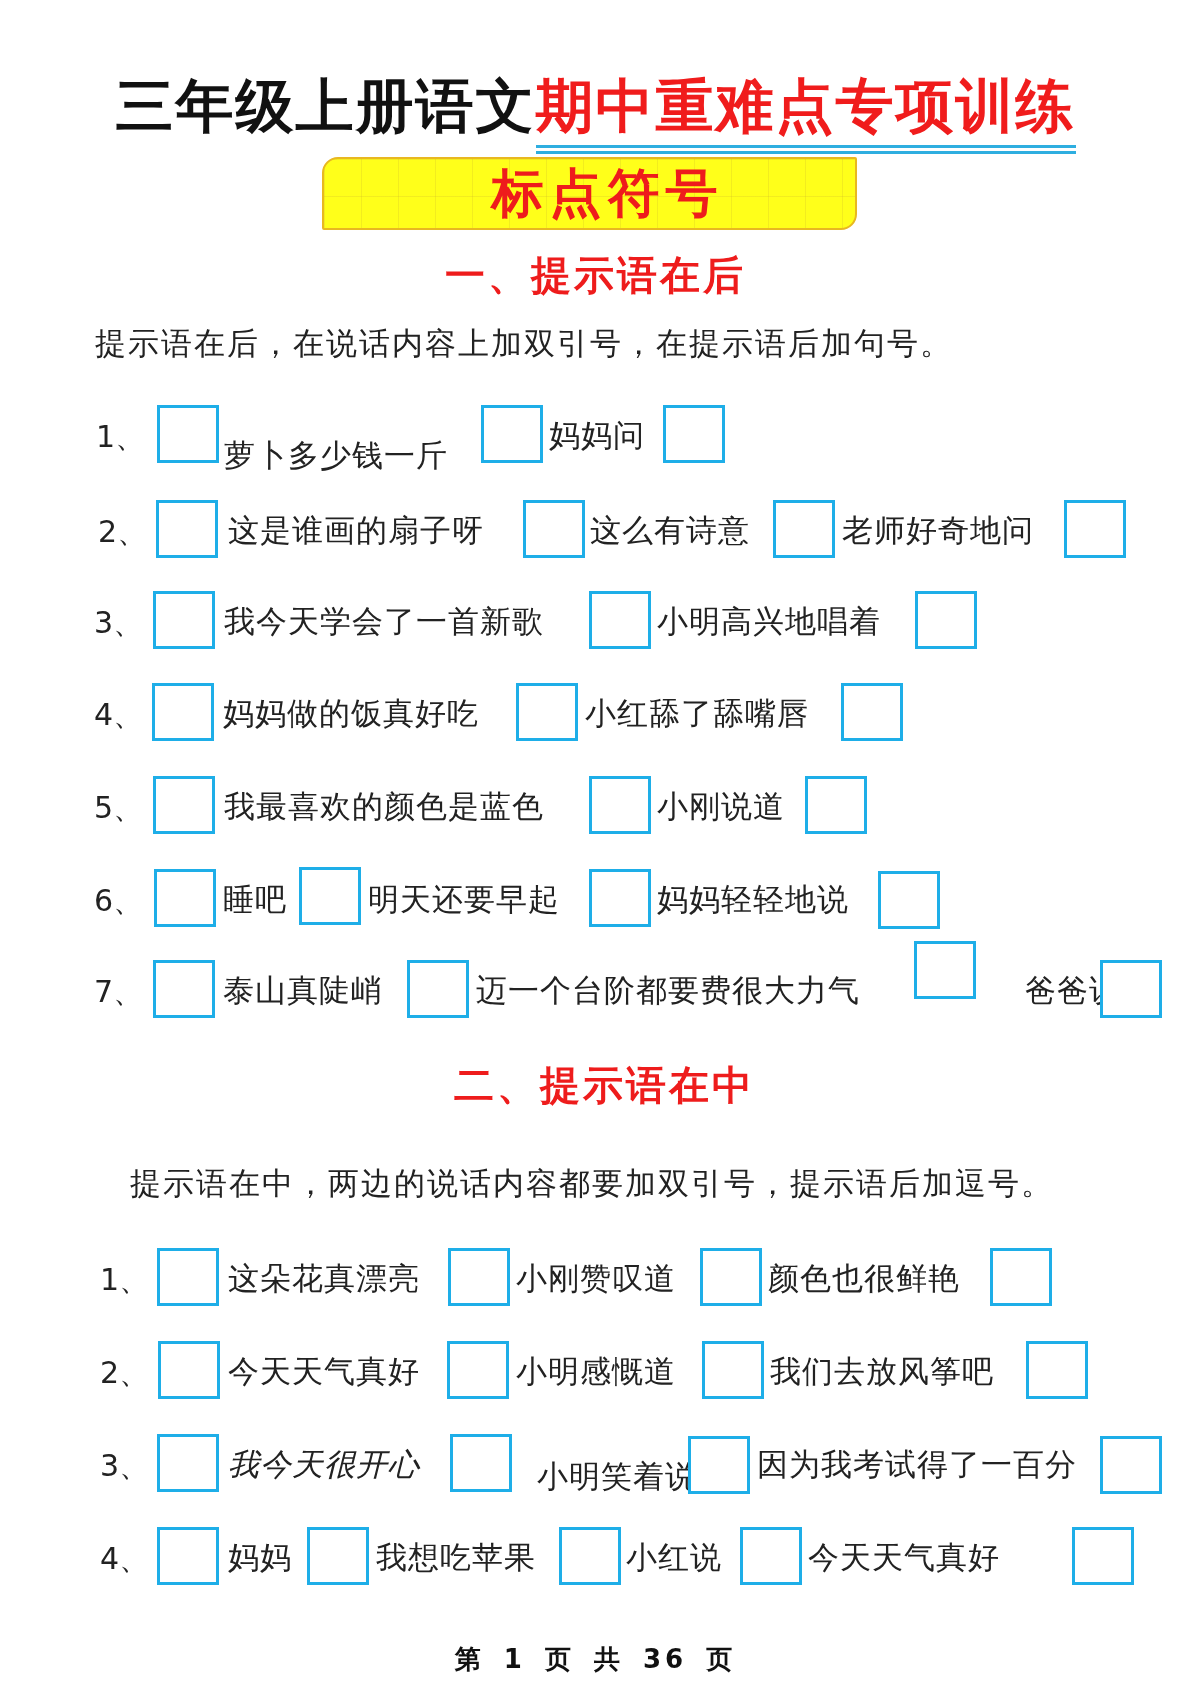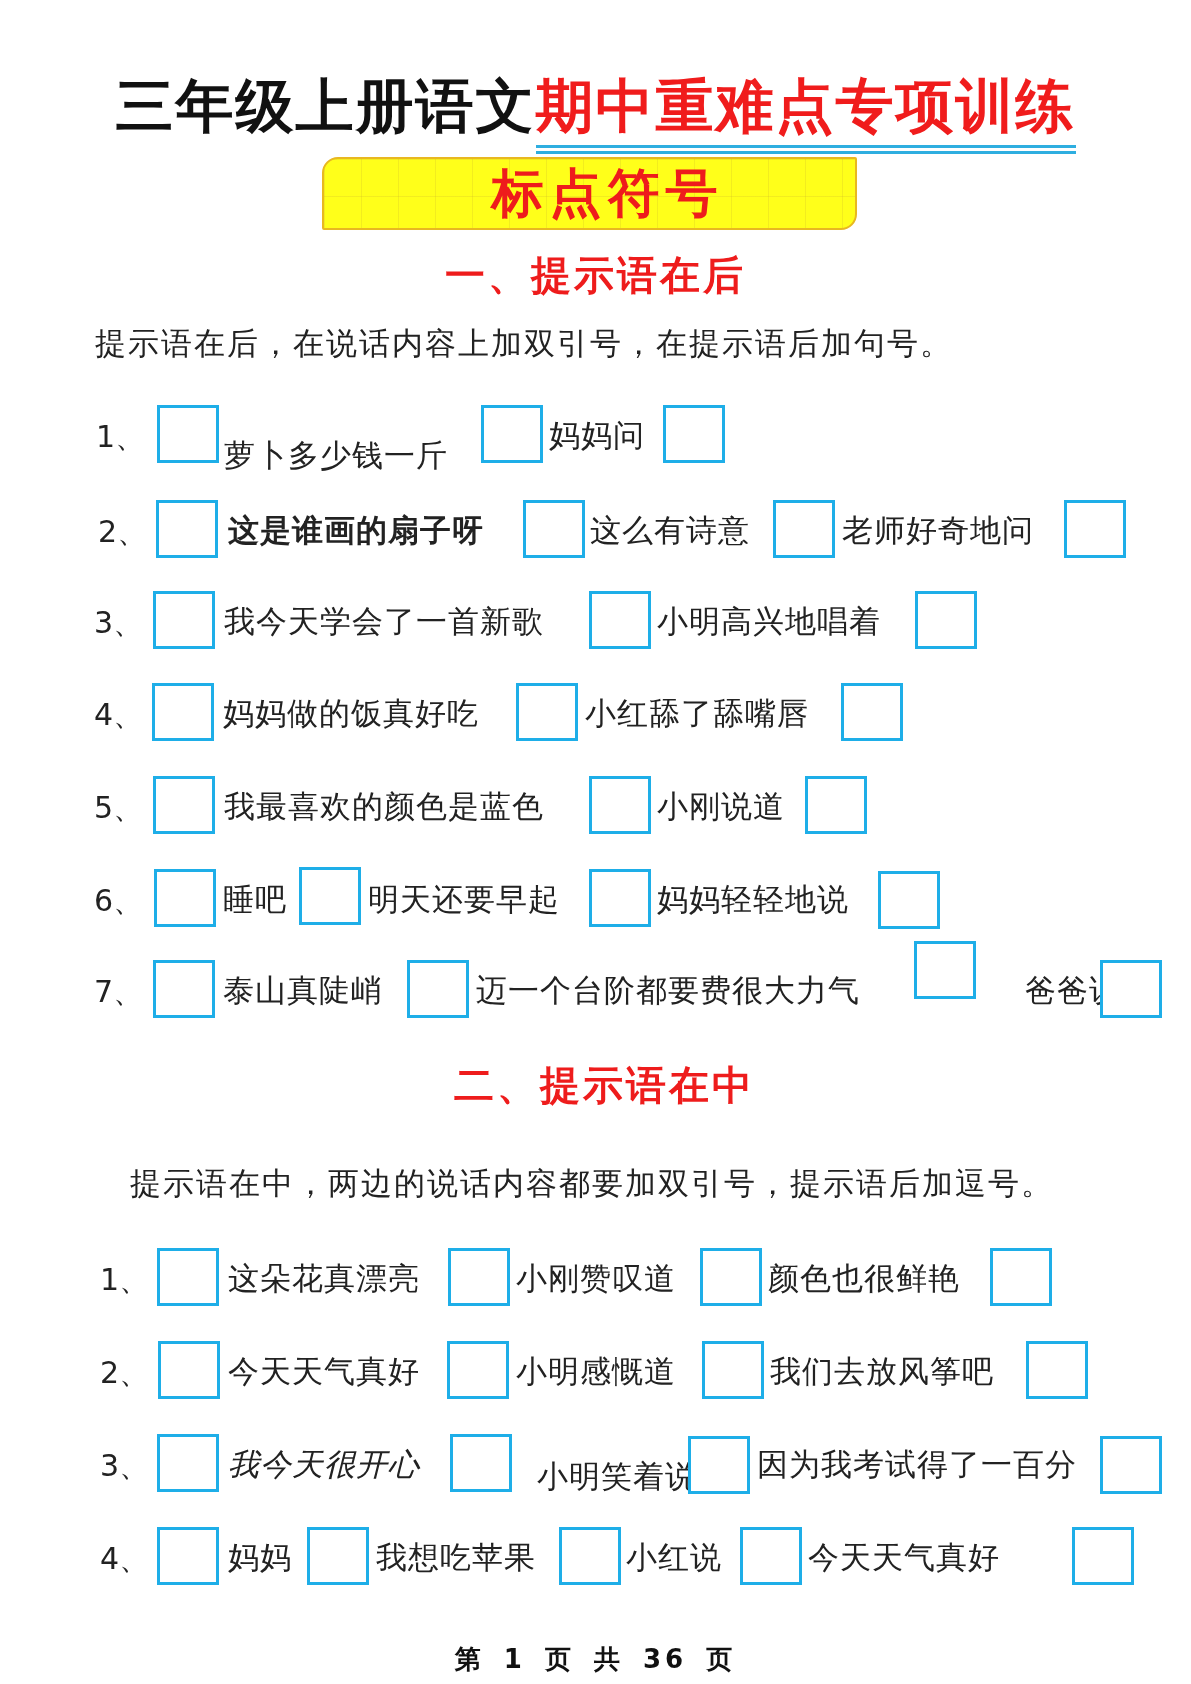--- a/index.html
+++ b/index.html
@@ -85,21 +85,21 @@
   <div class="box" style="left:157px; top:0;"></div>
   <span class="seg" style="left:224px; top:10px;margin-top:20px;">萝卜多少钱一斤</span>
   <div class="box" style="left:481px; top:0;"></div>
   <span class="seg" style="left:549px; top:10px;">妈妈问</span>
   <div class="box" style="left:663px; top:0;"></div>
 </div>
 
 <div class="row" style="top:500px;">
   <span class="num" style="left:98px; top:12px;">2、</span>
   <div class="box" style="left:156px; top:0;"></div>
-  <span class="seg" style="left:228px; top:10px;font-weight:bold;">这是谁画的扇子呀</span>
+  <span class="seg" style="left:228px; top:10px;">这是谁画的扇子呀</span>
   <div class="box" style="left:523px; top:0;"></div>
   <span class="seg" style="left:590px; top:10px;">这么有诗意</span>
   <div class="box" style="left:773px; top:0;"></div>
   <span class="seg" style="left:842px; top:10px;">老师好奇地问</span>
   <div class="box" style="left:1064px; top:0;"></div>
 </div>
 
 <div class="row" style="top:591px;">
   <span class="num" style="left:94px; top:12px;">3、</span>
   <div class="box" style="left:153px; top:0;"></div>

